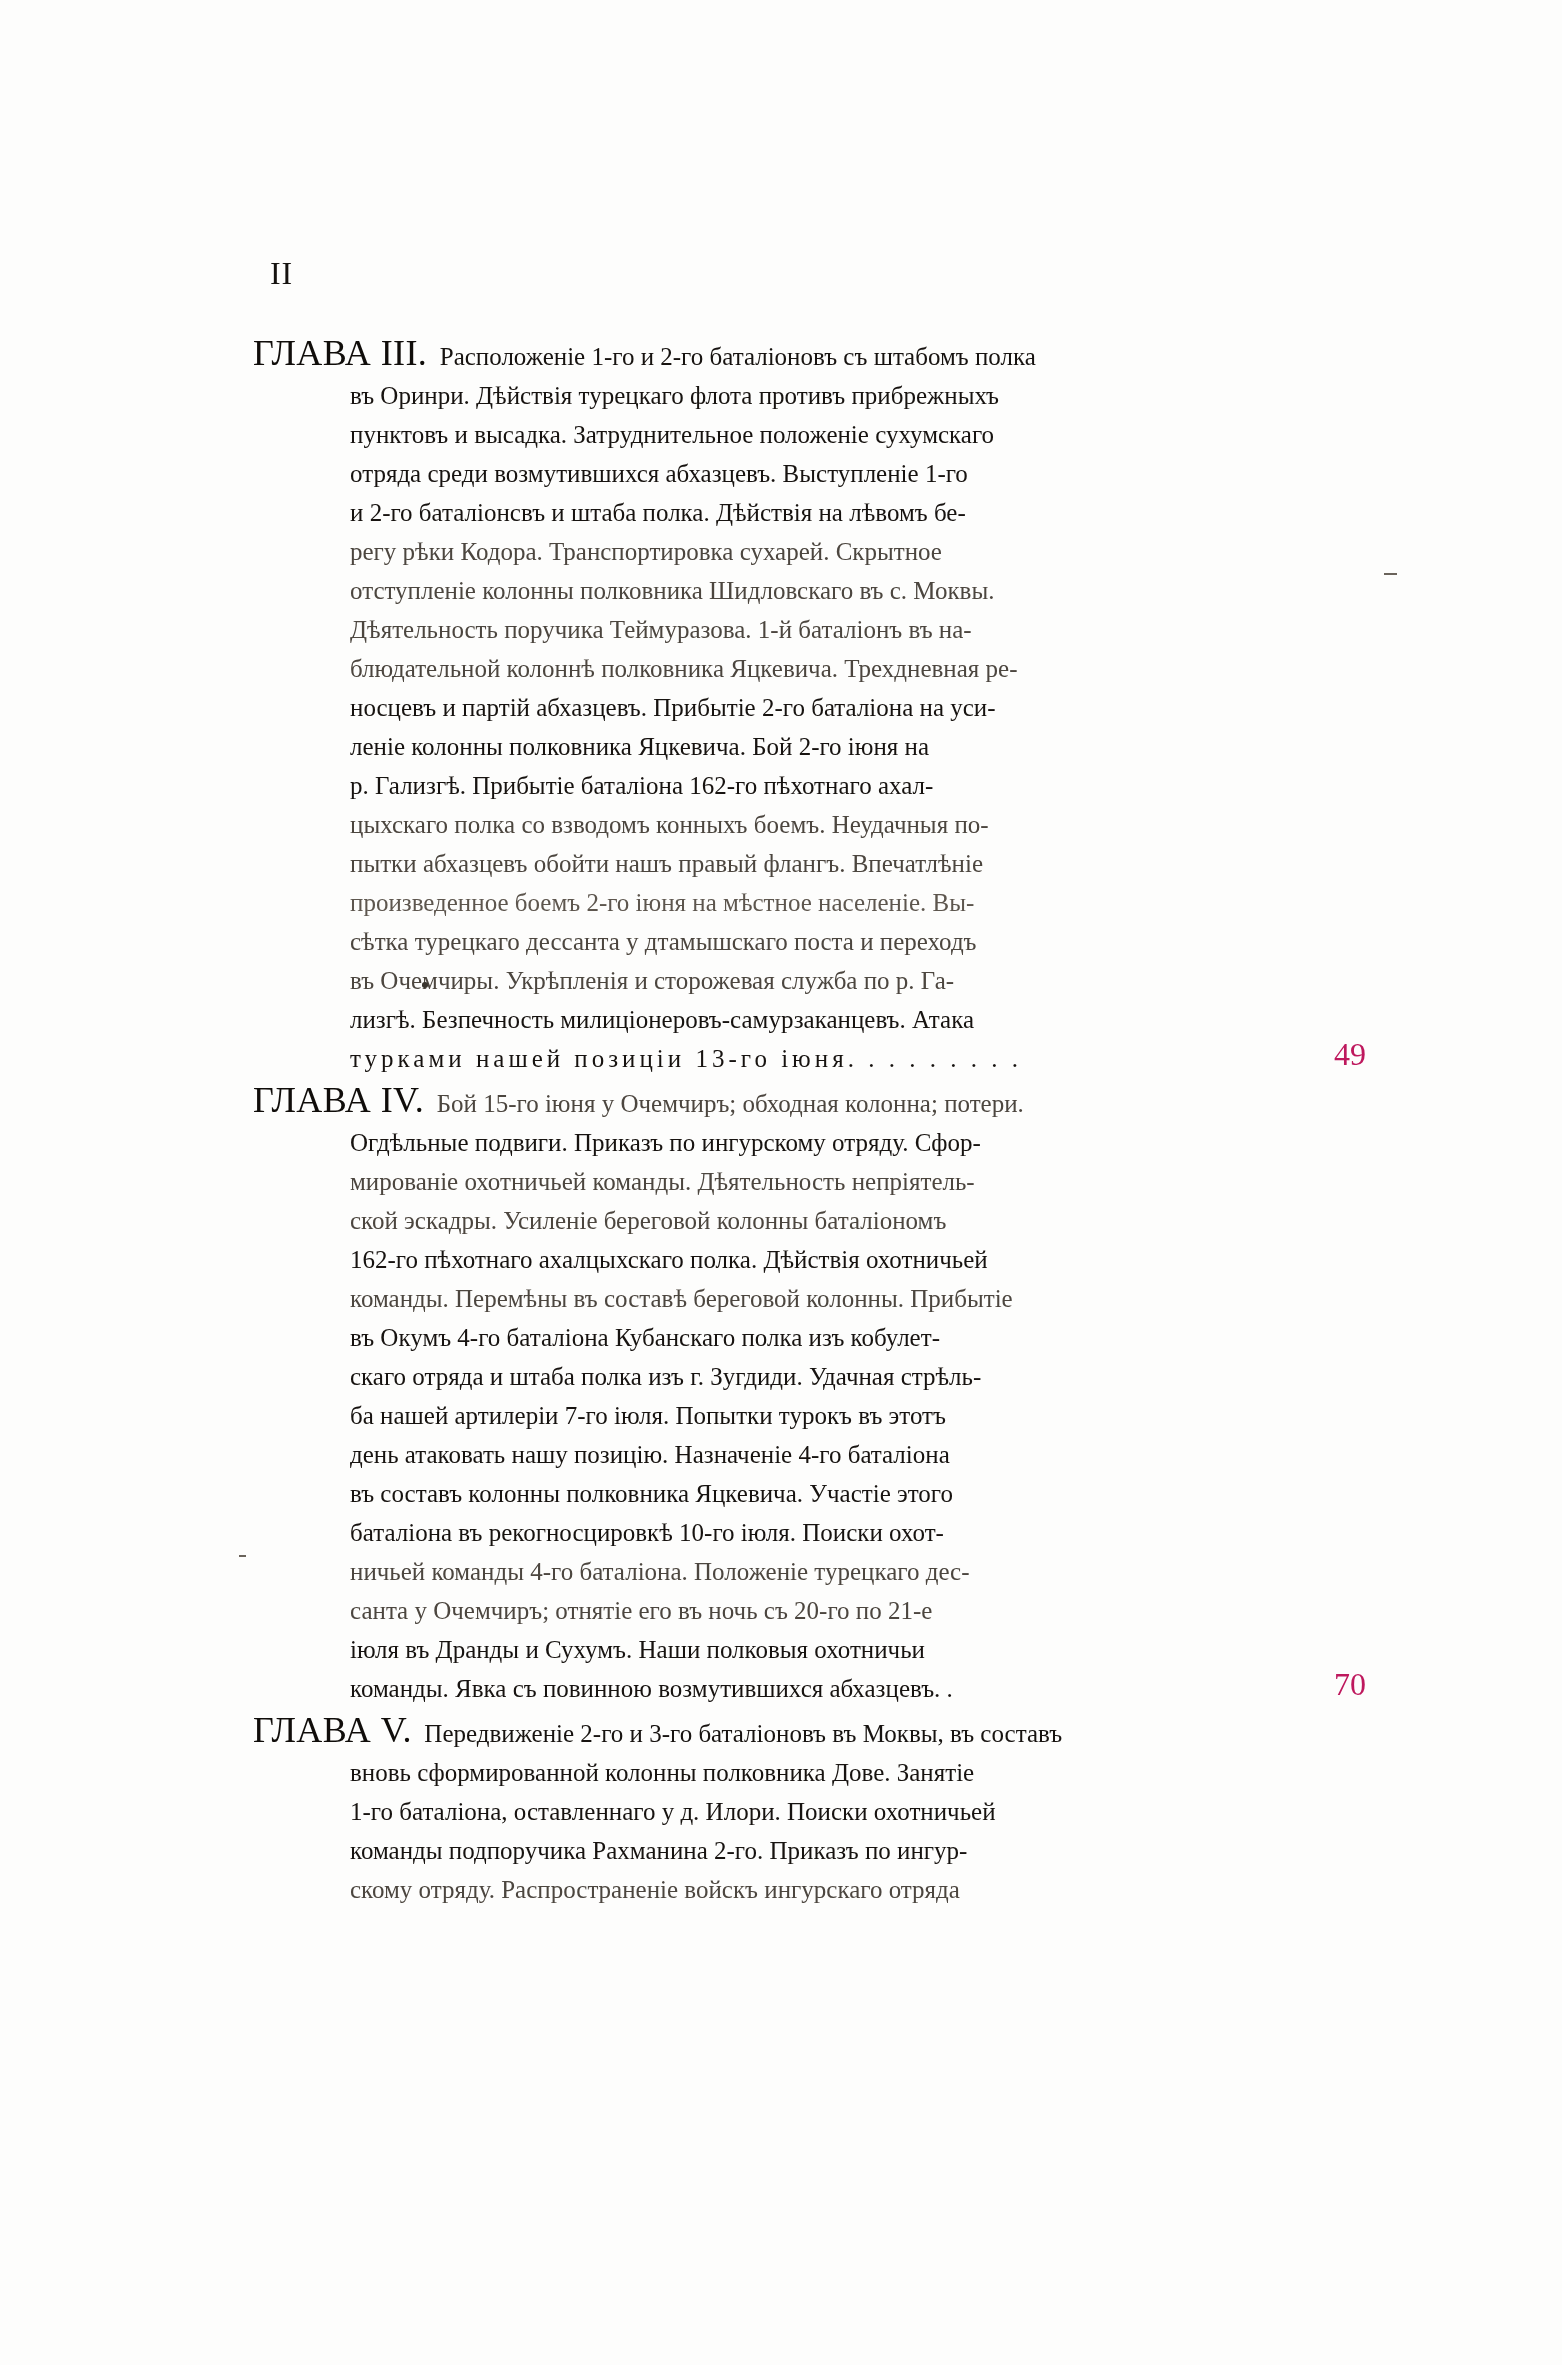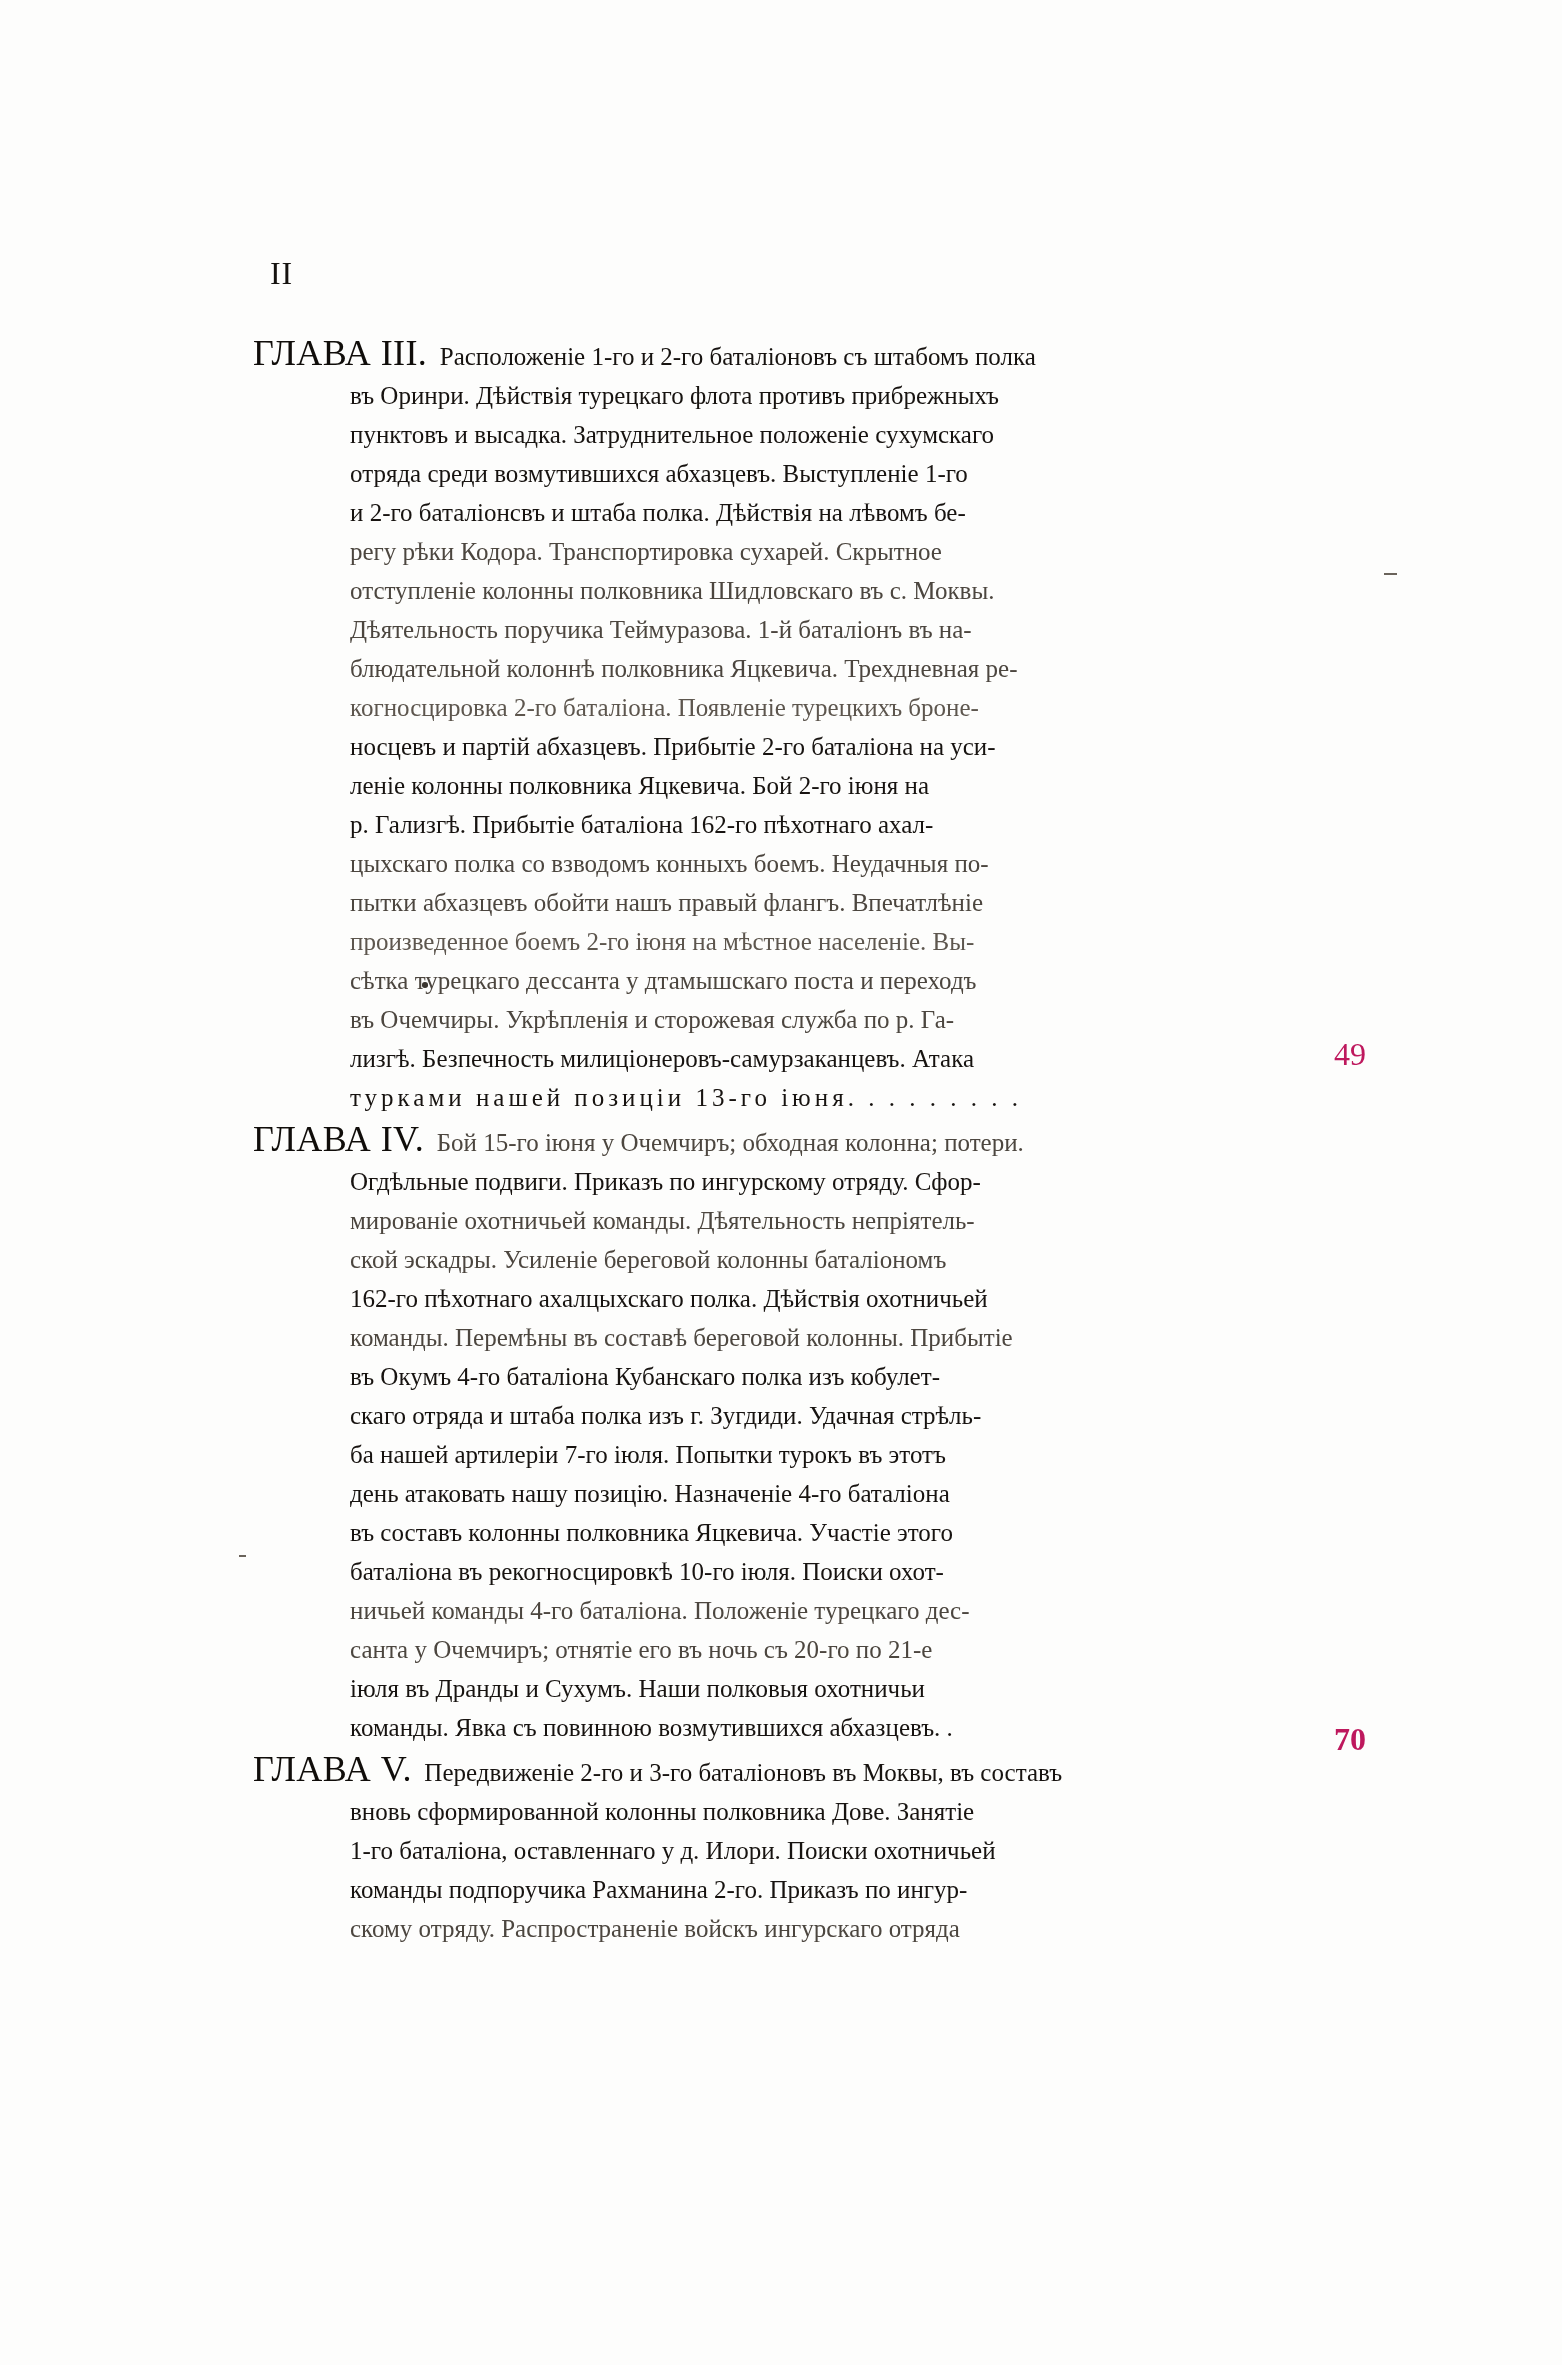--- a/index.html
+++ b/index.html
@@ -104,21 +104,20 @@
       <div class="entry-body">
         <span class="line first"><span class="chap-label">ГЛАВА III.</span>&nbsp;&nbsp;<span>Расположеніе 1-го и 2-го баталіоновъ съ штабомъ полка</span></span>
         <span class="line indent">въ Оринри. Дѣйствія турецкаго флота противъ прибрежныхъ</span>
         <span class="line indent">пунктовъ и высадка. Затруднительное положеніе сухумскаго</span>
         <span class="line indent">отряда среди возмутившихся абхазцевъ.  Выступленіе 1-го</span>
         <span class="line indent">и 2-го баталіонсвъ и штаба полка. Дѣйствія на лѣвомъ бе-</span>
         <span class="line indent faded">регу рѣки Кодора.  Транспортировка сухарей.  Скрытное</span>
         <span class="line indent faded">отступленіе колонны полковника Шидловскаго въ с. Моквы.</span>
         <span class="line indent faded">Дѣятельность поручика Теймуразова. 1-й баталіонъ въ на-</span>
         <span class="line indent faded">блюдательной колоннѣ полковника Яцкевича. Трехдневная ре-</span>
-        <span class="line indent faded2">когносцировка 2-го баталіона.  Появленіе  турецкихъ броне-</span>
         <span class="line indent">носцевъ и партій абхазцевъ.  Прибытіе 2-го баталіона на уси-</span>
         <span class="line indent">леніе колонны полковника Яцкевича.  Бой 2-го іюня  на</span>
         <span class="line indent">р. Гализгѣ. Прибытіе  баталіона  162-го пѣхотнаго ахал-</span>
         <span class="line indent faded">цыхскаго полка со взводомъ конныхъ боемъ. Неудачныя по-</span>
         <span class="line indent faded">пытки абхазцевъ обойти нашъ правый флангъ.  Впечатлѣніе</span>
         <span class="line indent faded2">произведенное боемъ 2-го іюня на мѣстное населеніе. Вы-</span>
         <span class="line indent faded">сѣтка турецкаго дессанта у дтамышскаго поста и переходъ</span>
         <span class="line indent faded">въ Очемчиры. Укрѣпленія и сторожевая служба по р. Га-</span>
         <span class="line indent">лизгѣ.  Безпечность  милиціонеровъ-самурзаканцевъ.  Атака</span>
         <span class="line indent dots">турками нашей позиціи 13-го іюня. . . . . . . . .</span>
@@ -137,21 +136,21 @@
         <span class="line indent">въ Окумъ  4-го  баталіона Кубанскаго полка изъ кобулет-</span>
         <span class="line indent">скаго отряда и штаба полка изъ г. Зугдиди. Удачная стрѣль-</span>
         <span class="line indent">ба нашей артилеріи 7-го іюля. Попытки  турокъ въ этотъ</span>
         <span class="line indent">день атаковать  нашу позицію.  Назначеніе 4-го баталіона</span>
         <span class="line indent">въ составъ  колонны полковника  Яцкевича. Участіе этого</span>
         <span class="line indent">баталіона  въ рекогносцировкѣ 10-го іюля.  Поиски  охот-</span>
         <span class="line indent faded">ничьей  команды 4-го баталіона.  Положеніе турецкаго дес-</span>
         <span class="line indent faded">санта у Очемчиръ; отнятіе его въ ночь съ 20-го по 21-е</span>
         <span class="line indent">іюля  въ Дранды  и Сухумъ.  Наши  полковыя  охотничьи</span>
         <span class="line indent">команды. Явка съ повинною возмутившихся абхазцевъ. .</span>
-        <span class="pagenum-right" style="top: 601px; font-weight: bold;">70</span>
+        <span class="pagenum-right" style="top: 585px;">70</span>
       </div>
     </div>
 
     <div class="entry">
       <div class="entry-body">
         <span class="line first"><span class="chap-label">ГЛАВА V.</span>&nbsp;&nbsp;<span>Передвиженіе 2-го и 3-го баталіоновъ въ Моквы, въ составъ</span></span>
         <span class="line indent">вновь сформированной колонны полковника Дове. Занятіе</span>
         <span class="line indent">1-го баталіона, оставленнаго у д. Илори. Поиски охотничьей</span>
         <span class="line indent">команды подпоручика Рахманина 2-го.  Приказъ по ингур-</span>
         <span class="line indent faded">скому отряду.  Распространеніе войскъ  ингурскаго отряда</span>

